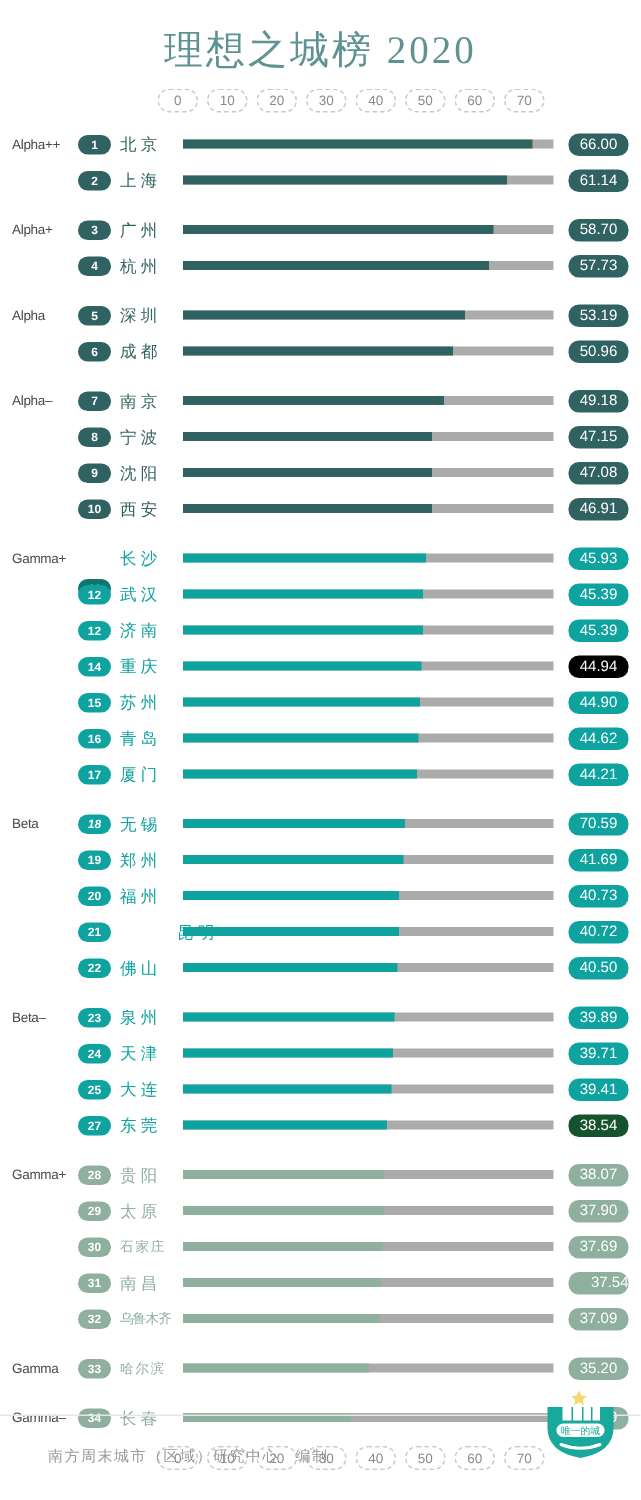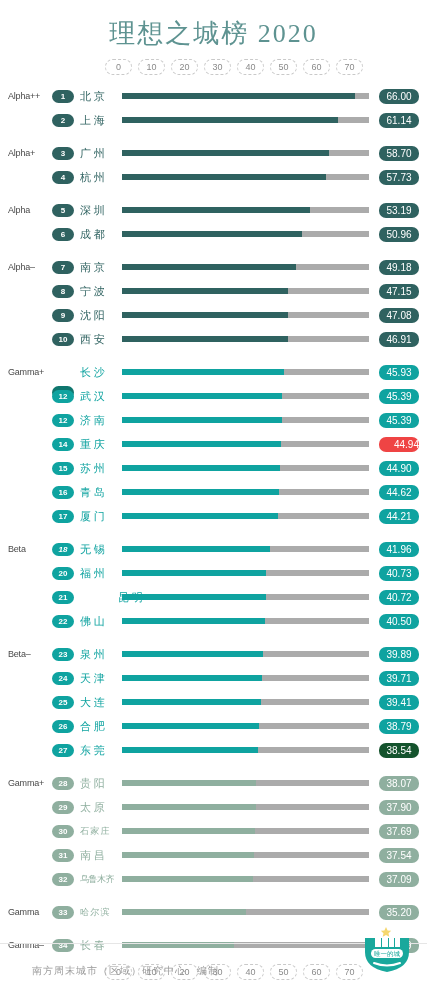--- a/index.html
+++ b/index.html
@@ -311,21 +311,21 @@
         </div>
         <div class="value" style="background: rgb(15, 163, 160);">45.39</div>
       </div>
       <div class="row">
         <div class="grp-label"></div>
         <div class="rank" style="background: rgb(15, 163, 160);">14</div>
         <div class="city" style="color: rgb(15, 163, 160);">重 庆</div>
         <div class="track" style="background: rgb(171, 171, 171);">
           <div class="fill" style="background: rgb(15, 163, 160); width: 64.2%;"></div>
         </div>
-        <div class="value" style="background: #ef4444; text-align: right;">44.94</div>
+        <div class="value" style="background: #000000;">44.94</div>
       </div>
       <div class="row">
         <div class="grp-label"></div>
         <div class="rank" style="background: rgb(15, 163, 160);">15</div>
         <div class="city" style="color: rgb(15, 163, 160);">苏 州</div>
         <div class="track" style="background: rgb(171, 171, 171);">
           <div class="fill" style="background: rgb(15, 163, 160); width: 64.14%;"></div>
         </div>
         <div class="value" style="background: rgb(15, 163, 160);">44.90</div>
       </div>
@@ -349,21 +349,30 @@
       </div>
     </div>
     <div class="group">
       <div class="row">
         <div class="grp-label">Beta</div>
         <div class="rank" style="background: rgb(15, 163, 160); font-style: italic;">18</div>
         <div class="city" style="color: rgb(15, 163, 160);">无 锡</div>
         <div class="track" style="background: rgb(171, 171, 171);">
           <div class="fill" style="background: rgb(15, 163, 160); width: 59.94%;"></div>
         </div>
-        <div class="value" style="background: rgb(15, 163, 160);">41.96</div>
+        <div class="value" style="background: rgb(15, 163, 160);">70.59</div>
+      </div>
+      <div class="row">
+        <div class="grp-label"></div>
+        <div class="rank" style="background: rgb(15, 163, 160);">19</div>
+        <div class="city" style="color: rgb(15, 163, 160);">郑 州</div>
+        <div class="track" style="background: rgb(171, 171, 171);">
+          <div class="fill" style="background: rgb(15, 163, 160); width: 59.56%;"></div>
+        </div>
+        <div class="value" style="background: rgb(15, 163, 160);">41.69</div>
       </div>
       <div class="row">
         <div class="grp-label"></div>
         <div class="rank" style="background: rgb(15, 163, 160);">20</div>
         <div class="city" style="color: rgb(15, 163, 160);">福 州</div>
         <div class="track" style="background: rgb(171, 171, 171);">
           <div class="fill" style="background: rgb(15, 163, 160); width: 58.19%;"></div>
         </div>
         <div class="value" style="background: rgb(15, 163, 160);">40.73</div>
       </div>
@@ -409,29 +418,20 @@
         <div class="grp-label"></div>
         <div class="rank" style="background: rgb(15, 163, 160);">25</div>
         <div class="city" style="color: rgb(15, 163, 160);">大 连</div>
         <div class="track" style="background: rgb(171, 171, 171);">
           <div class="fill" style="background: rgb(15, 163, 160); width: 56.3%;"></div>
         </div>
         <div class="value" style="background: rgb(15, 163, 160);">39.41</div>
       </div>
       <div class="row">
         <div class="grp-label"></div>
-        <div class="rank" style="background: rgb(15, 163, 160);">26</div>
-        <div class="city" style="color: rgb(15, 163, 160);">合 肥</div>
-        <div class="track" style="background: rgb(171, 171, 171);">
-          <div class="fill" style="background: rgb(15, 163, 160); width: 55.41%;"></div>
-        </div>
-        <div class="value" style="background: rgb(15, 163, 160);">38.79</div>
-      </div>
-      <div class="row">
-        <div class="grp-label"></div>
         <div class="rank" style="background: rgb(15, 163, 160);">27</div>
         <div class="city" style="color: rgb(15, 163, 160);">东 莞</div>
         <div class="track" style="background: rgb(171, 171, 171);">
           <div class="fill" style="background: rgb(15, 163, 160); width: 55.06%;"></div>
         </div>
         <div class="value" style="background: #14532d;">38.54</div>
       </div>
     </div>
     <div class="group">
       <div class="row">
@@ -461,21 +461,21 @@
         </div>
         <div class="value" style="background: rgb(143, 175, 159);">37.69</div>
       </div>
       <div class="row">
         <div class="grp-label"></div>
         <div class="rank" style="background: rgb(143, 175, 159);">31</div>
         <div class="city" style="color: rgb(143, 175, 159);">南 昌</div>
         <div class="track" style="background: rgb(171, 171, 171);">
           <div class="fill" style="background: rgb(143, 175, 159); width: 53.63%;"></div>
         </div>
-        <div class="value" style="background: rgb(143, 175, 159);">37.54</div>
+        <div class="value" style="background: rgb(143, 175, 159); text-align: right;">37.54</div>
       </div>
       <div class="row">
         <div class="grp-label"></div>
         <div class="rank" style="background: rgb(143, 175, 159);">32</div>
         <div class="city narrow" style="color: rgb(143, 175, 159);">乌鲁木齐</div>
         <div class="track" style="background: rgb(171, 171, 171);">
           <div class="fill" style="background: rgb(143, 175, 159); width: 52.99%;"></div>
         </div>
         <div class="value" style="background: rgb(143, 175, 159);">37.09</div>
       </div>

